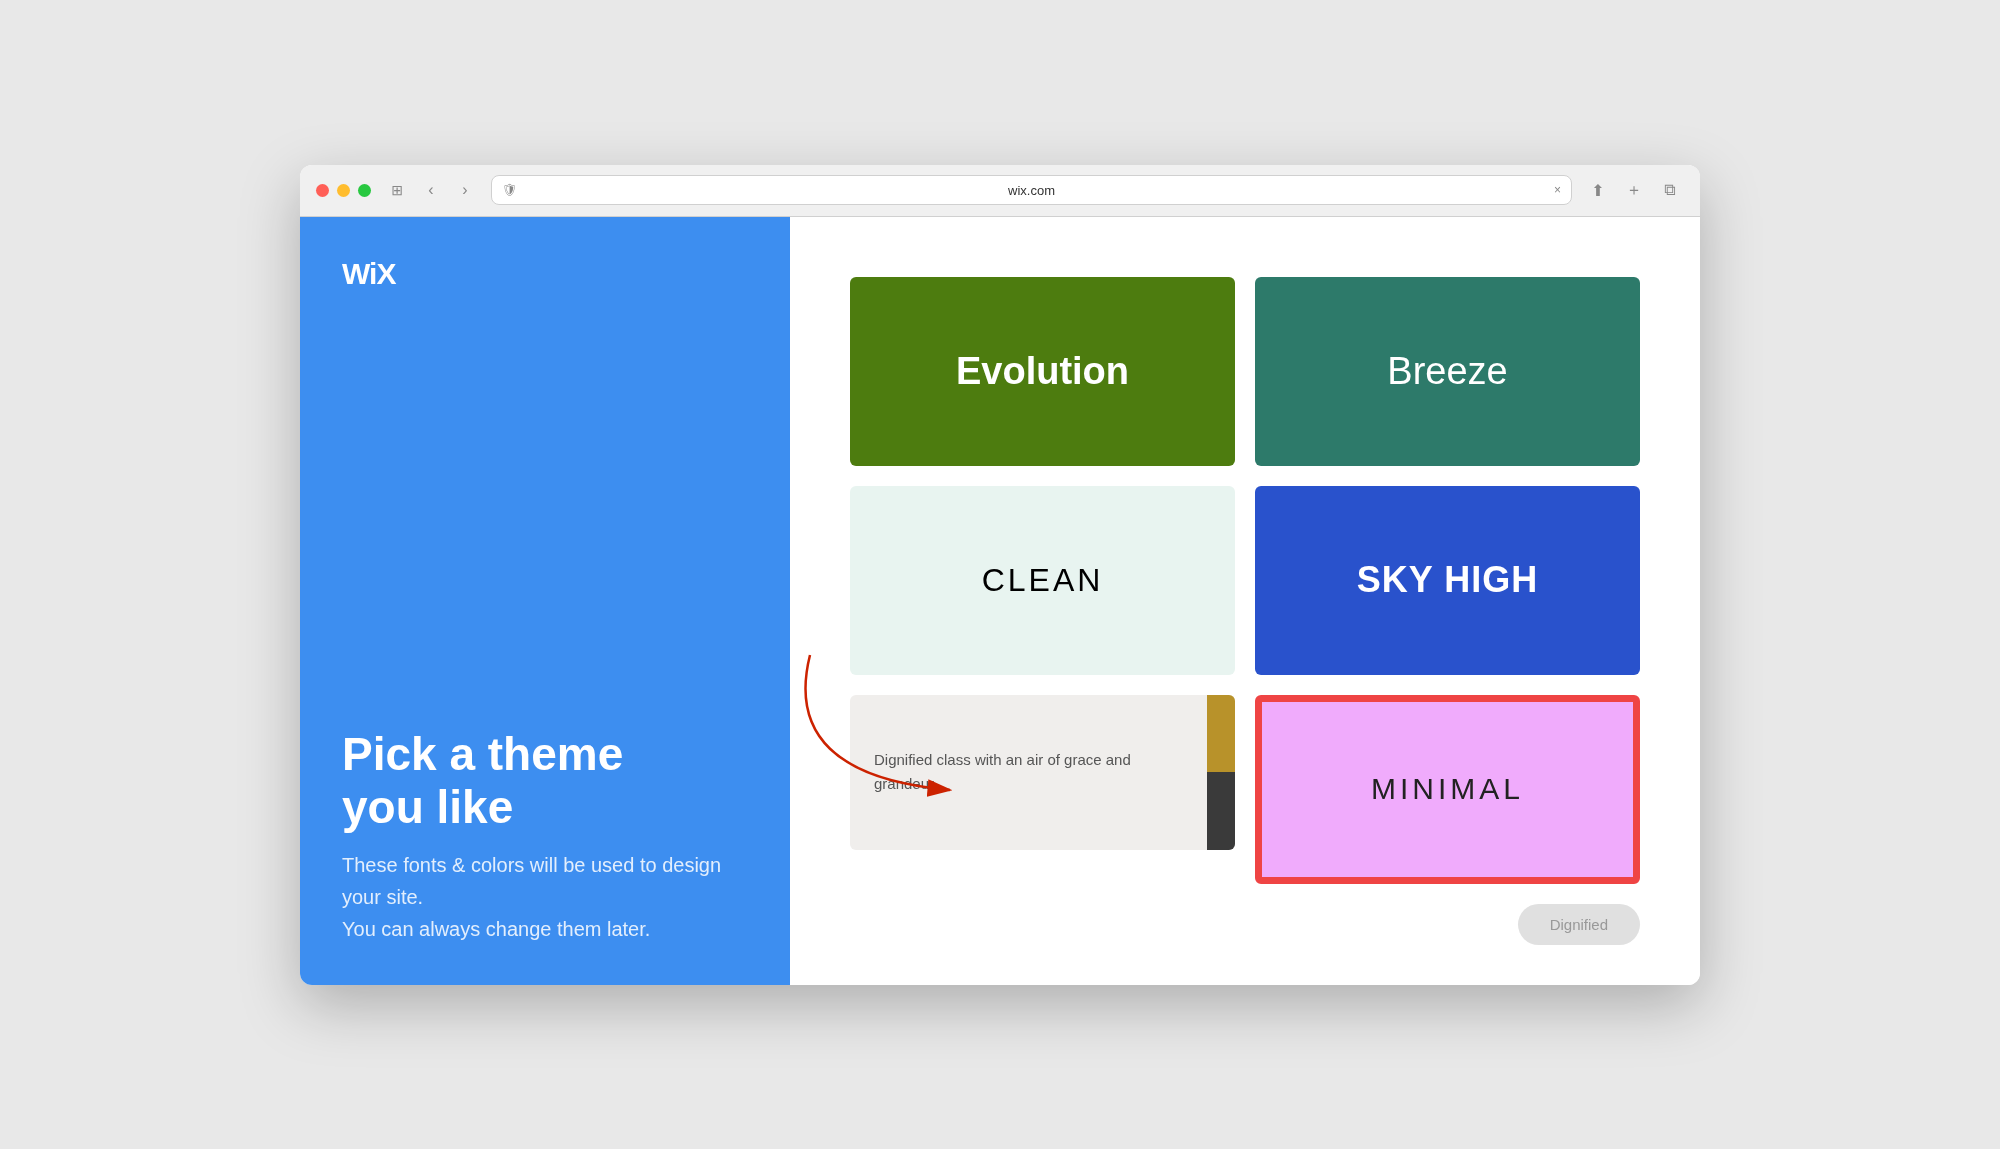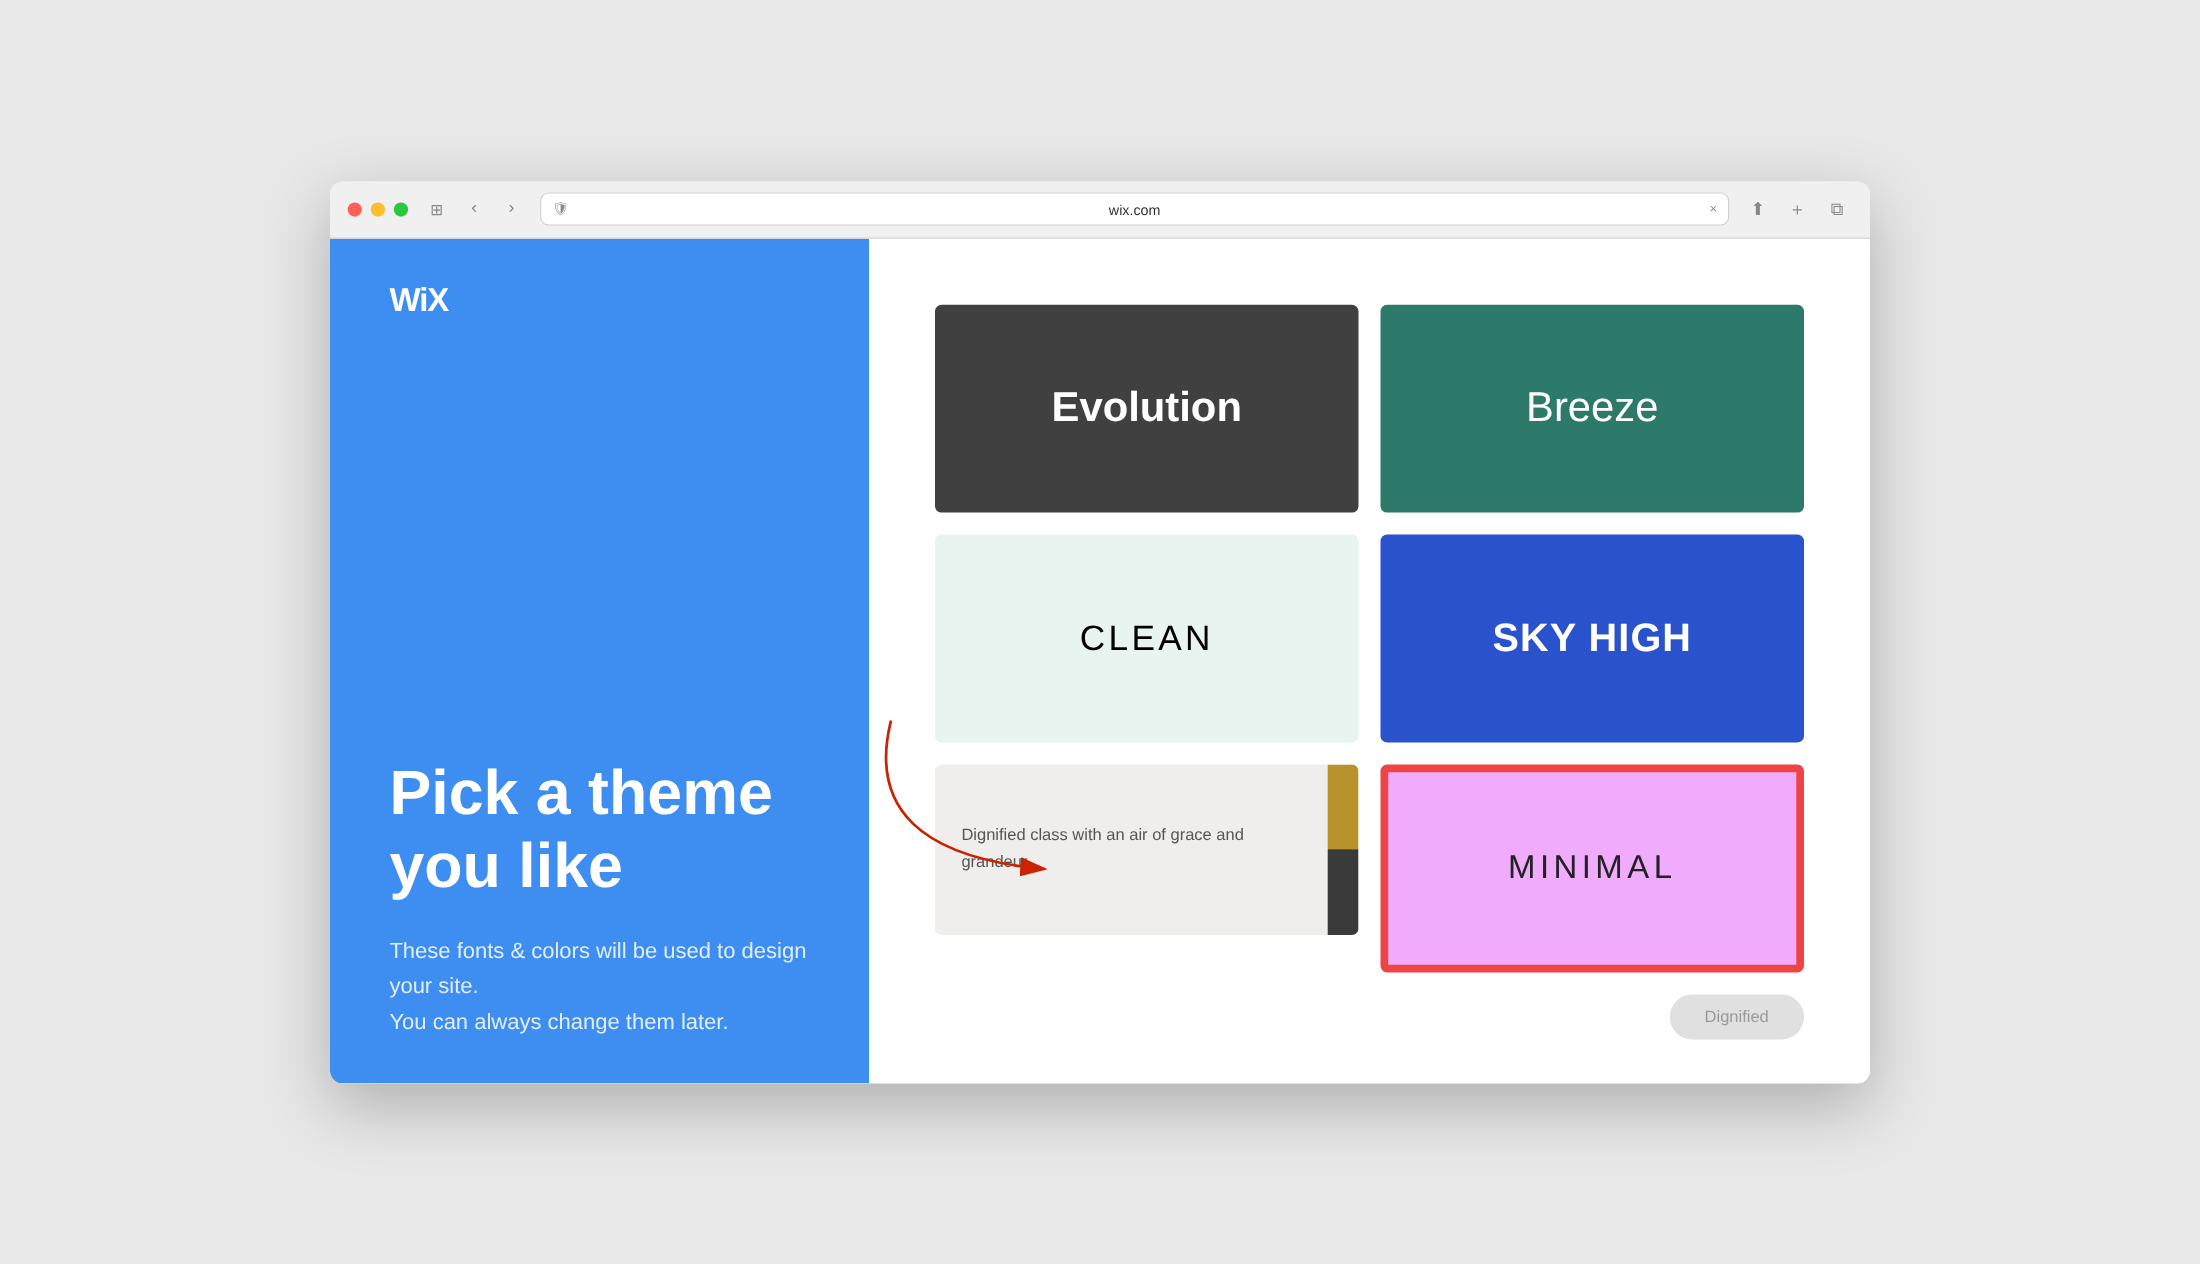--- a/index.html
+++ b/index.html
@@ -139,21 +139,21 @@
       display: flex;
       flex: 1;
       overflow: hidden;
     }
 
     .left-panel {
       width: 490px;
       background: #3d8ef0;
       display: flex;
       flex-direction: column;
-      padding: 40px 54px;
+      padding: 40px 42px;
       flex-shrink: 0;
     }
 
     .wix-logo {
       color: #fff;
       font-size: 28px;
       font-weight: 700;
       letter-spacing: -1px;
       margin-bottom: auto;
     }
@@ -164,24 +164,24 @@
       font-size: 30px;
       color: white;
     }
 
     .left-content {
       margin-top: 180px;
     }
 
     .left-heading {
       color: #fff;
-      font-size: 57px;
+      font-size: 46px;
       font-weight: 800;
       line-height: 1.15;
-      margin-bottom: 28px;
+      margin-bottom: 15px;
     }
 
     .left-subtext {
       color: rgba(255,255,255,0.85);
       font-size: 20px;
       line-height: 1.6;
     }
 
     .right-panel {
       flex: 1;
@@ -203,21 +203,21 @@
       overflow: hidden;
       cursor: pointer;
       display: flex;
       align-items: center;
       justify-content: center;
       min-height: 155px;
       position: relative;
     }
 
     .theme-evolution {
-      background: #404040;
+      background: #4d7c0f;
     }
 
     .theme-breeze {
       background: #2d7a6a;
     }
 
     .theme-clean {
       background: #e8f4f0;
     }
 

